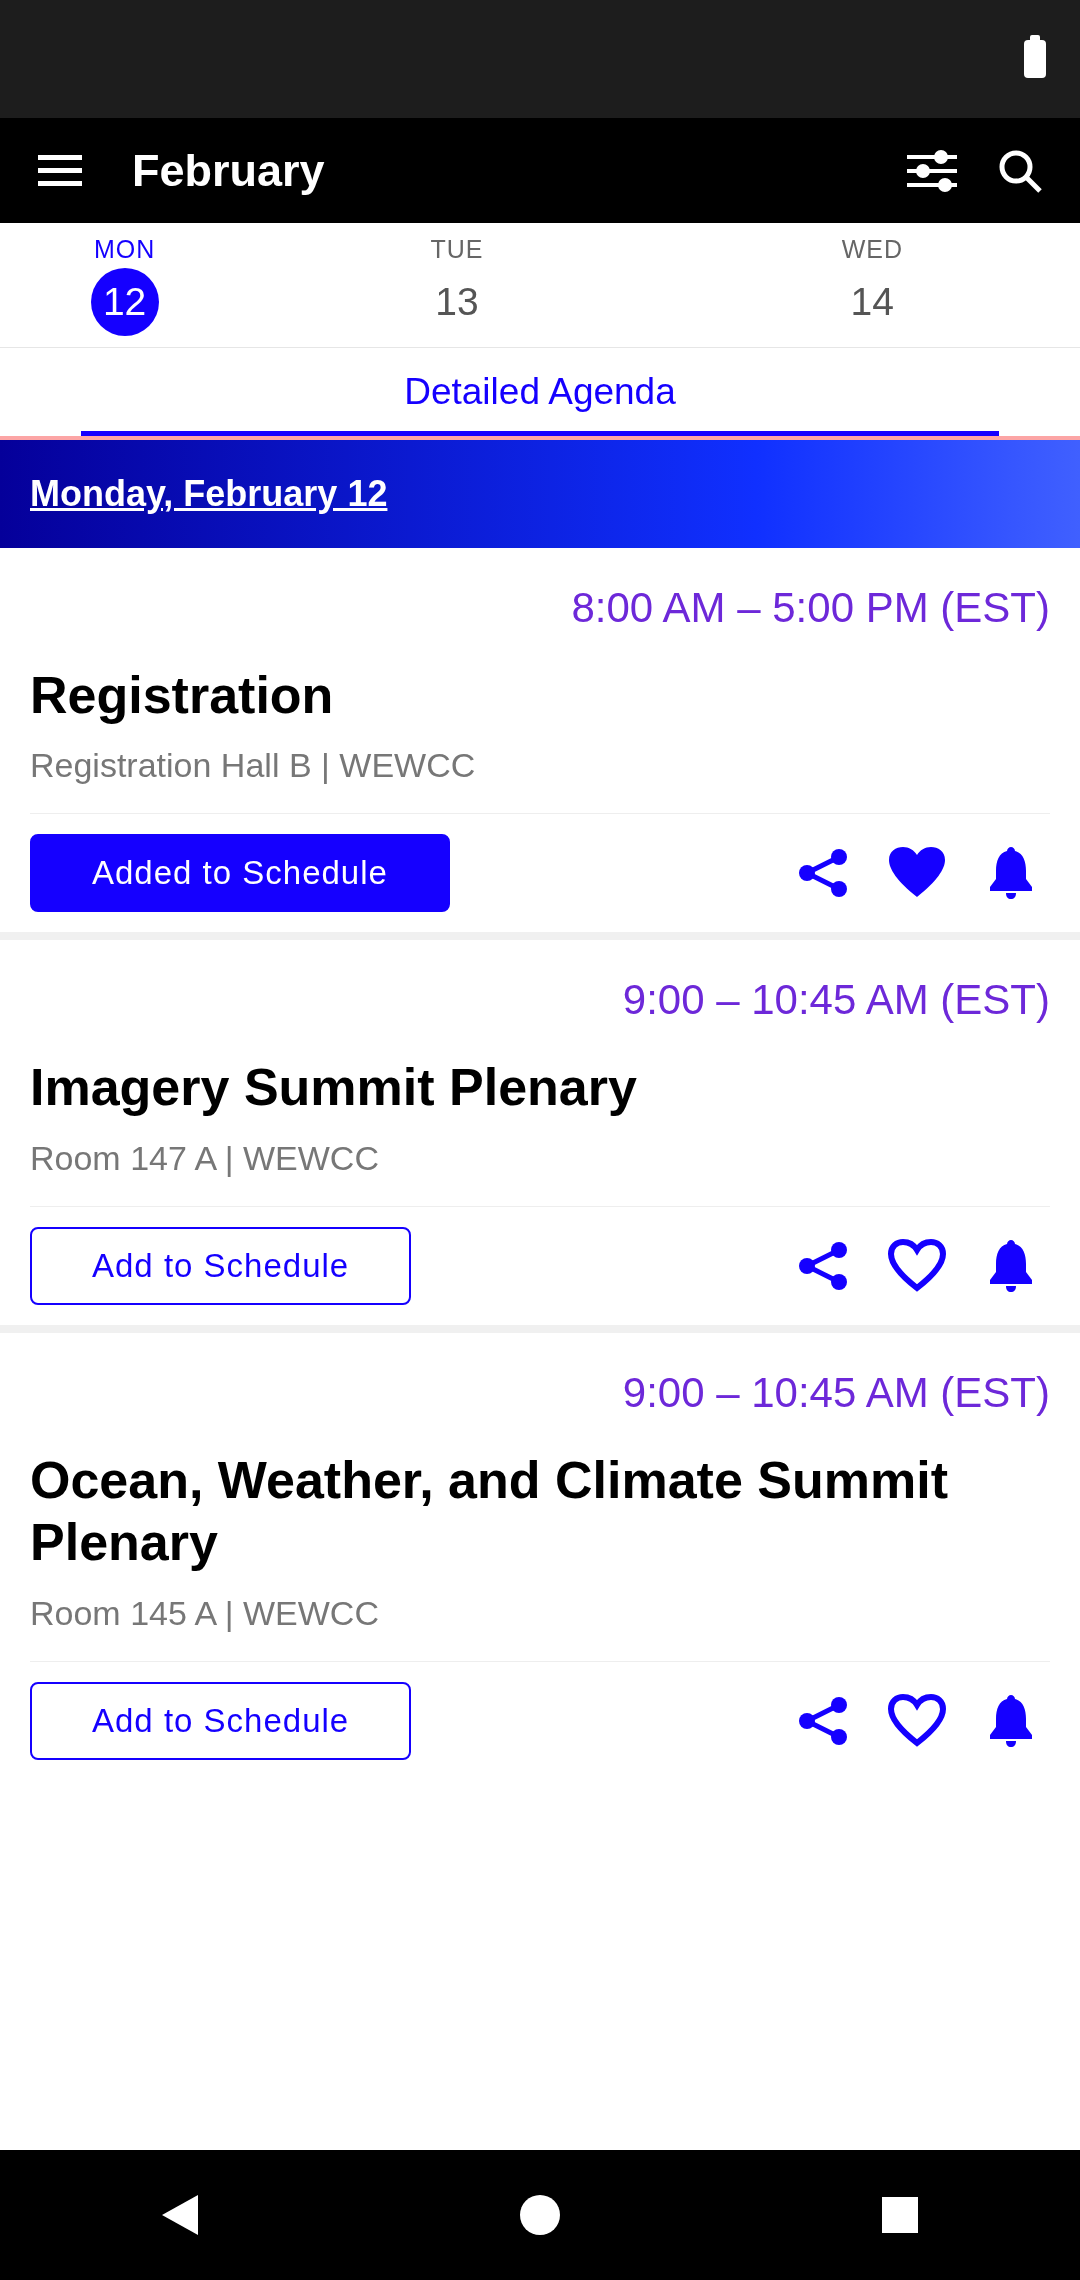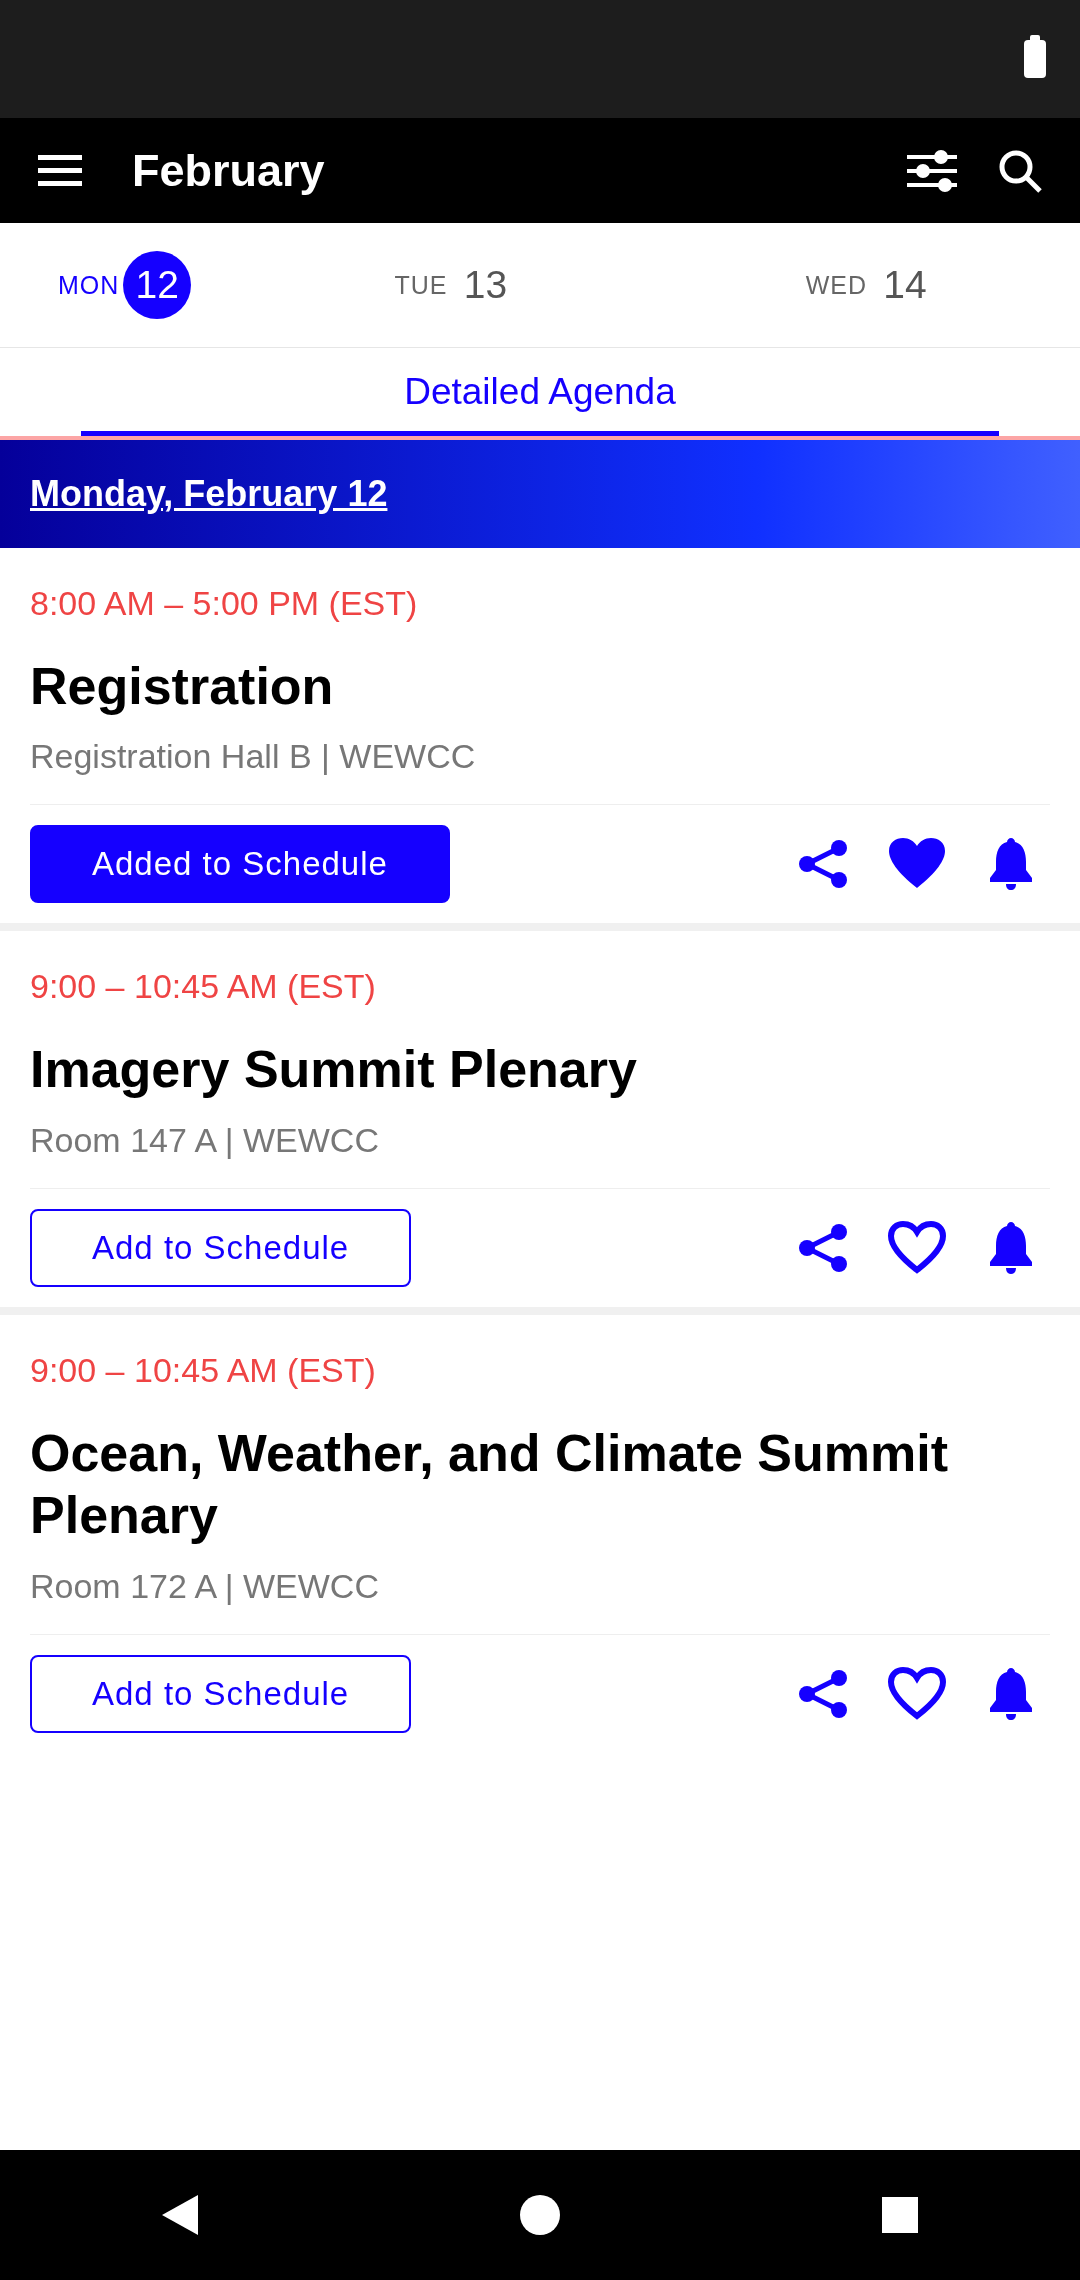--- a/index.html
+++ b/index.html
@@ -5,34 +5,34 @@
     * { margin: 0; padding: 0; box-sizing: border-box; }
     html, body { width: 1080px; height: 2280px; font-family: -apple-system, BlinkMacSystemFont, 'Segoe UI', Arial, sans-serif; background: #fff; overflow: hidden; }
     .status-bar { height: 118px; background: #1d1d1d; display: flex; justify-content: flex-end; align-items: center; padding: 0 34px; }
     .battery { width: 22px; height: 38px; background: #fff; border-radius: 4px; position: relative; }
     .battery::before { content: ''; position: absolute; top: -5px; left: 50%; transform: translateX(-50%); width: 10px; height: 5px; background: #fff; border-radius: 2px 2px 0 0; }
     .app-bar { height: 105px; background: #000; display: flex; align-items: center; padding: 12px 20px; color: #fff; }
     .menu-btn, .filter-btn, .search-btn { width: 80px; height: 80px; display: flex; align-items: center; justify-content: center; }
     .app-title { flex: 1; font-size: 45px; font-weight: 700; padding-left: 32px; }
     .filter-btn { margin-right: 8px; }
     .day-tabs { height: 125px; background: #fff; display: flex; border-bottom: 1px solid #e6e6e6; }
-    .day-tab { flex: 1; display: flex; flex-direction: row; align-items: center; justify-content: center; gap: 4px; }
+    .day-tab { flex: 1; display: flex; flex-direction: column; align-items: center; justify-content: center; gap: 4px; }
     .day-label { font-size: 25px; font-weight: 500; color: #666; letter-spacing: 1px; }
     .day-num { font-size: 39px; font-weight: 400; color: #555; width: 68px; height: 68px; display: flex; align-items: center; justify-content: center; }
     .day-tab.active .day-label { color: #1500ff; }
     .day-tab.active .day-num { background: #1500ff; color: #fff; border-radius: 50%; }
     .day-tab.partial { flex: 0.6; }
     .view-tabs { height: 92px; background: #fff; display: flex; border-bottom: 4px solid #fca5a5; }
     .view-tab { flex: 1; display: flex; align-items: center; justify-content: center; font-size: 37px; color: #555; position: relative; }
     .view-tab.active { color: #1500ff; }
     .view-tab.active::after { content: ''; position: absolute; bottom: 0; width: 85%; height: 5px; background: #1500ff; }
     .date-header { height: 108px; background: linear-gradient(90deg, #05009a 0%, #1030ff 70%, #4060ff 100%); color: #fff; font-size: 36px; font-weight: 700; display: flex; align-items: center; padding: 0 30px; text-decoration: underline; }
     .session-list { background: #f0f0f0; }
     .session-card { background: #fff; padding: 36px 30px 0 30px; margin-bottom: 8px; }
-    .session-time { font-size: 34px; color: #ef4444; margin-bottom: 32px; }
+    .session-time { font-size: 42px; color: #6d28d9; margin-bottom: 32px; text-align: right; }
     .session-title { font-size: 52px; font-weight: 700; color: #000; margin-bottom: 20px; line-height: 1.2; }
     .session-location { font-size: 34px; color: #777; margin-bottom: 28px; }
     .session-actions { border-top: 1px solid #eee; padding: 20px 0; display: flex; align-items: center; }
     .schedule-btn { font-size: 33px; padding: 18px 60px; border-radius: 8px; border: 2px solid #1500ff; color: #1500ff; background: #fff; letter-spacing: 1px; }
     .schedule-btn.added { background: #1500ff; color: #fff; }
     .action-icons { flex: 1; display: flex; justify-content: flex-end; gap: 28px; padding-right: 6px; }
     .action-icon { width: 66px; height: 66px; display: flex; align-items: center; justify-content: center; }
     .nav-bar { position: absolute; bottom: 0; left: 0; right: 0; height: 130px; background: #000; display: flex; align-items: center; justify-content: space-around; }
     .nav-btn { width: 60px; height: 60px; display: flex; align-items: center; justify-content: center; }
     .content { position: absolute; top: 223px; bottom: 130px; left: 0; right: 0; overflow: hidden; }
@@ -151,21 +151,21 @@
                 <path d="M25 2 C23 2 21 4 21 6 C13 8 10 16 10 26 L10 34 L4 42 L4 46 L46 46 L46 42 L40 34 L40 26 C40 16 37 8 29 6 C29 4 27 2 25 2 Z M20 48 C20 52 22 54 25 54 C28 54 30 52 30 48 Z"></path>
               </svg>
           </div>
         </div>
       </div>
     </div>
 
     <div class="session-card">
       <div class="session-time">9:00 – 10:45 AM (EST)</div>
       <div class="session-title">Ocean, Weather, and Climate Summit Plenary</div>
-      <div class="session-location">Room 172 A | WEWCC</div>
+      <div class="session-location">Room 145 A | WEWCC</div>
       <div class="session-actions">
         <button class="schedule-btn">Add to Schedule</button>
         <div class="action-icons">
           <div class="action-icon">
             <svg width="56" height="56" viewBox="0 0 56 56" fill="#1500ff">
                 <circle cx="12" cy="28" r="8"></circle>
                 <circle cx="44" cy="12" r="8"></circle>
                 <circle cx="44" cy="44" r="8"></circle>
                 <line x1="12" y1="28" x2="44" y2="12" stroke="#1500ff" stroke-width="5"></line>
                 <line x1="12" y1="28" x2="44" y2="44" stroke="#1500ff" stroke-width="5"></line>

